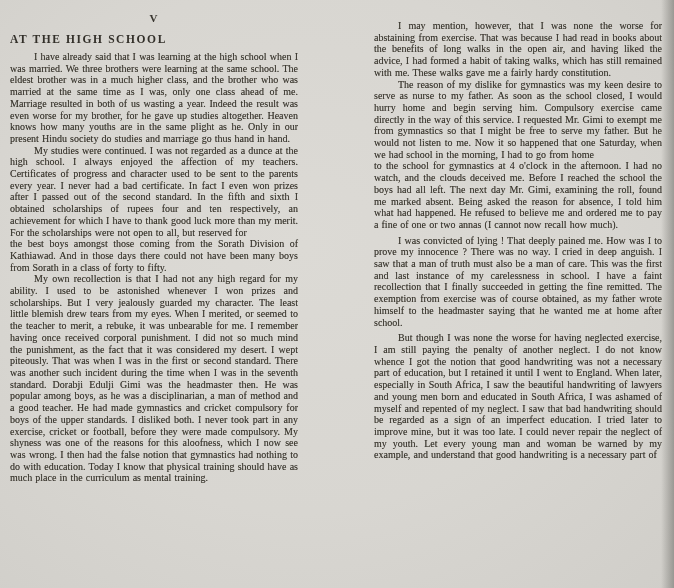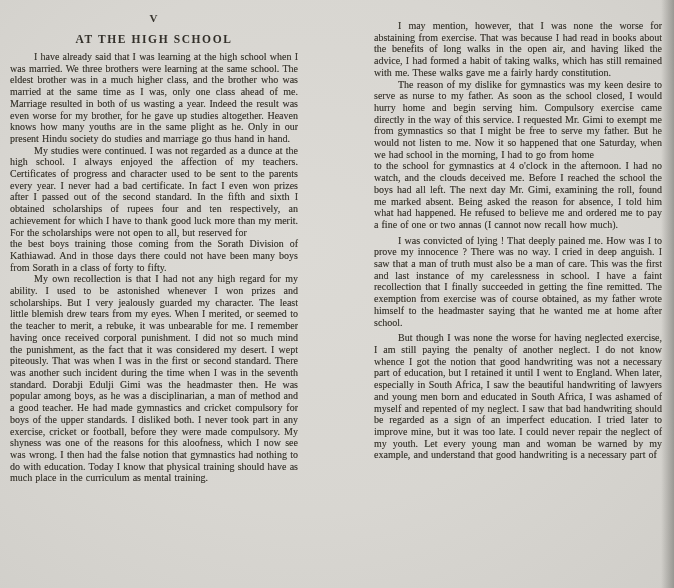--- a/index.html
+++ b/index.html
@@ -22,21 +22,21 @@
   .col-right { padding-top: 12px; }
   .chapter-number {
     text-align: center;
     font-size: 11px;
     font-weight: bold;
     letter-spacing: 1px;
     color: #3a3731;
     margin-top: 4px;
   }
   .chapter-title {
-    text-align: center;
+    text-align: left;
     font-size: 11.5px;
     font-weight: bold;
     letter-spacing: 1.6px;
     color: #33302a;
     margin-top: 9px;
     margin-bottom: 6px;
     white-space: nowrap;
   }
   .para {
     font-size: 10px;
@@ -62,21 +62,21 @@
 </head>
 <body>
 
 <div class="page">
   <div class="col col-left">
     <div class="chapter-number">V</div>
     <div class="chapter-title">AT THE HIGH SCHOOL</div>
     <div class="paragraphs">
         <p class="para indent">I have already said that I was learning at the high school when I was married. We three brothers were learning at the same school. The eldest brother was in a much higher class, and the brother who was married at the same time as I was, only one class ahead of me. Marriage resulted in both of us wasting a year. Indeed the result was even worse for my brother, for he gave up studies altogether. Heaven knows how many youths are in the same plight as he. Only in our present Hindu society do studies and marriage go thus hand in hand.</p>
         <p class="para indent">My studies were continued. I was not regarded as a dunce at the high school. I always enjoyed the affection of my teachers. Certificates of progress and character used to be sent to the parents every year. I never had a bad certificate. In fact I even won prizes after I passed out of the second standard. In the fifth and sixth I obtained scholarships of rupees four and ten respectively, an achievement for which I have to thank good luck more than my merit. For the scholarships were not open to all, but reserved for</p>
-        <p class="para gap-before">the best boys training those coming from the Sorath Division of Kathiawad. And in those days there could not have been many boys from Sorath in a class of forty to fifty.</p>
+        <p class="para gap-before">the best boys amongst those coming from the Sorath Division of Kathiawad. And in those days there could not have been many boys from Sorath in a class of forty to fifty.</p>
         <p class="para indent">My own recollection is that I had not any high regard for my ability. I used to be astonished whenever I won prizes and scholarships. But I very jealously guarded my character. The least little blemish drew tears from my eyes. When I merited, or seemed to the teacher to merit, a rebuke, it was unbearable for me. I remember having once received corporal punishment. I did not so much mind the punishment, as the fact that it was considered my desert. I wept piteously. That was when I was in the first or second standard. There was another such incident during the time when I was in the seventh standard. Dorabji Edulji Gimi was the headmaster then. He was popular among boys, as he was a disciplinarian, a man of method and a good teacher. He had made gymnastics and cricket compulsory for boys of the upper standards. I disliked both. I never took part in any exercise, cricket or football, before they were made compulsory. My shyness was one of the reasons for this aloofness, which I now see was wrong. I then had the false notion that gymnastics had nothing to do with education. Today I know that physical training should have as much place in the curriculum as mental training.</p>
       </div>
   </div>
   <div class="col col-right">
     <div class="paragraphs">
         <p class="para indent">I may mention, however, that I was none the worse for abstaining from exercise. That was because I had read in books about the benefits of long walks in the open air, and having liked the advice, I had formed a habit of taking walks, which has still remained with me. These walks gave me a fairly hardy constitution.</p>
         <p class="para indent">The reason of my dislike for gymnastics was my keen desire to serve as nurse to my father. As soon as the school closed, I would hurry home and begin serving him. Compulsory exercise came directly in the way of this service. I requested Mr. Gimi to exempt me from gymnastics so that I might be free to serve my father. But he would not listen to me. Now it so happened that one Saturday, when we had school in the morning, I had to go from home</p>
         <p class="para gap-before">to the school for gymnastics at 4 o'clock in the afternoon. I had no watch, and the clouds deceived me. Before I reached the school the boys had all left. The next day Mr. Gimi, examining the roll, found me marked absent. Being asked the reason for absence, I told him what had happened. He refused to believe me and ordered me to pay a fine of one or two annas (I cannot now recall how much).</p>
         <p class="para indent gap-small">I was convicted of lying ! That deeply pained me. How was I to prove my innocence ? There was no way. I cried in deep anguish. I saw that a man of truth must also be a man of care. This was the first and last instance of my carelessness in school. I have a faint recollection that I finally succeeded in getting the fine remitted. The exemption from exercise was of course obtained, as my father wrote himself to the headmaster saying that he wanted me at home after school.</p>
         <p class="para indent gap-small">But though I was none the worse for having neglected exercise, I am still paying the penalty of another neglect. I do not know whence I got the notion that good handwriting was not a necessary part of education, but I retained it until I went to England. When later, especially in South Africa, I saw the beautiful handwriting of lawyers and young men born and educated in South Africa, I was ashamed of myself and repented of my neglect. I saw that bad handwriting should be regarded as a sign of an imperfect education. I tried later to improve mine, but it was too late. I could never repair the neglect of my youth. Let every young man and woman be warned by my example, and understand that good handwriting is a necessary part of</p>

